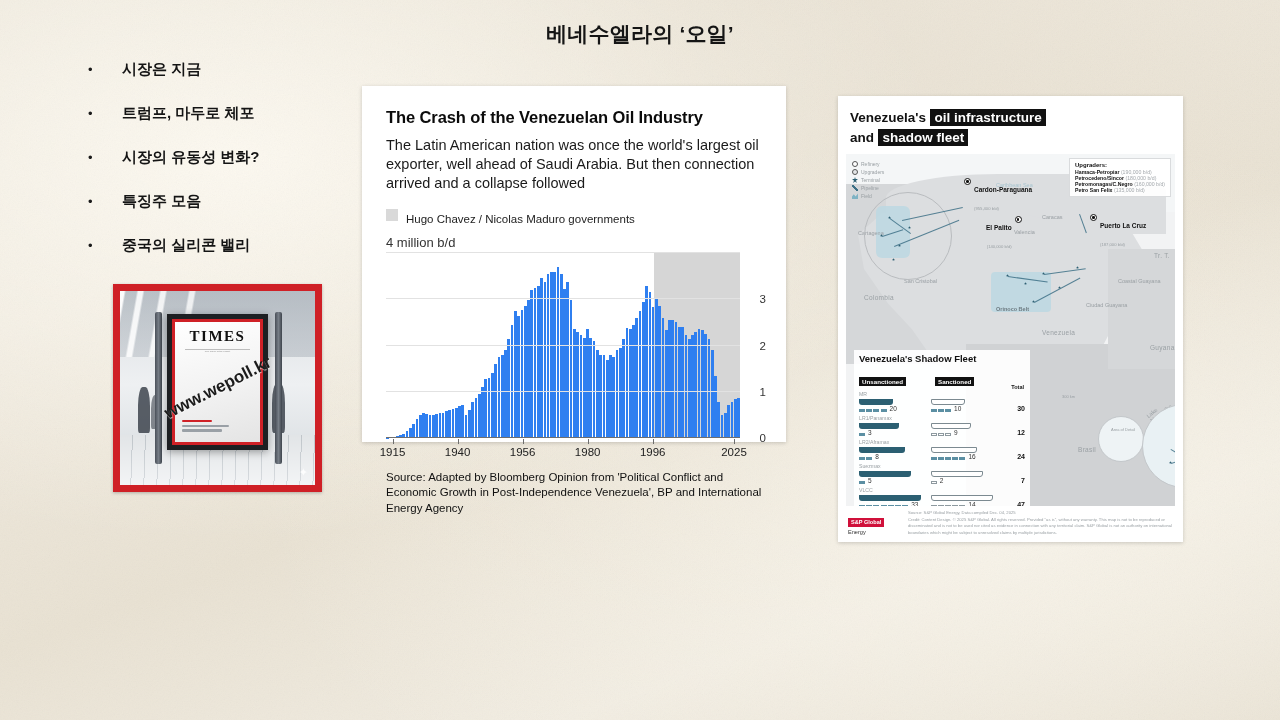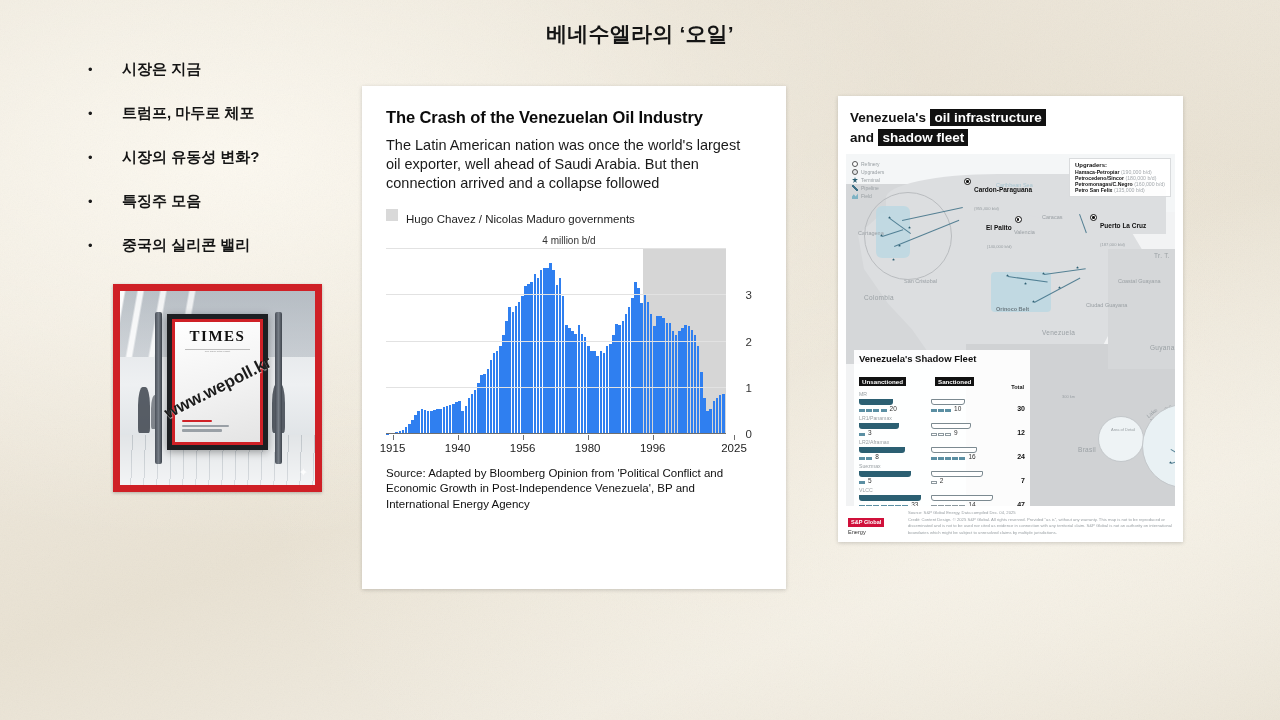--- a/index.html
+++ b/index.html
@@ -80,30 +80,30 @@
   .mag-foot .fl.w1 { width:66%; } .mag-foot .fl.w2 { width:56%; }
   .watermark {
     position:absolute; left:50%; top:50%; transform:translate(-50%,-50%) rotate(-27deg);
     font-size:17px; font-weight:bold; color:#1b1b1b; white-space:nowrap;
     text-shadow:0 1px 1px rgba(255,255,255,.7);
   }
   .sparkle { position:absolute; right:7px; bottom:6px; color:#fff; font-size:11px; opacity:.9; }
 
   
   .chart-card {
-    position:absolute; left:362px; top:86px; width:424px; height:503px;
+    position:absolute; left:362px; top:86px; width:424px; height:356px;
     background:#fff; box-shadow:0 1px 4px rgba(0,0,0,.18);
-    padding:22px 32px 0 24px;
+    padding:22px 18px 0 24px;
   }
   .chart-title { font-size:16.5px; font-weight:bold; color:#0b0b0b; line-height:1.2; letter-spacing:-.1px; }
   .chart-desc { font-size:14.5px; color:#1a1a1a; line-height:1.32; margin-top:8px; }
   .legend-row { display:flex; align-items:center; gap:8px; margin-top:12px; }
   .legend-swatch { width:12px; height:12px; background:#d9d9d9; }
   .legend-label { font-size:11.5px; color:#222;margin-top:8px; }
-  .unit-label { font-size:10px; color:#333; text-align:center; margin-top:10px; padding-right:2px; }
+  .unit-label { font-size:13px; color:#333; text-align:left; margin-top:10px; padding-right:2px; }
 
   .plot { position:relative; width:100%; height:203px; margin-top:3px; }
   .plot-inner { position:absolute; left:0; top:0; right:28px; bottom:18px; }
   .shade { position:absolute; top:0; bottom:0; background:#d6d6d6; }
   .gridline { position:absolute; left:0; right:0; height:1px; background:#e2e2e2; }
   .gridline.zero { background:#8d8d8d; height:1px; }
   .bars { position:absolute; left:0; right:0; bottom:0; top:0; display:flex; align-items:flex-end; gap:0px; }
   .bar { flex:1 1 auto; background:#2f7ff0; margin-right:0.6px; }
   .ylab { position:absolute; right:2px; font-size:11.5px; color:#333; transform:translateY(-50%); }
   .xaxis { position:absolute; left:0; right:28px; bottom:18px; height:1px; background:#6e6e6e; }

